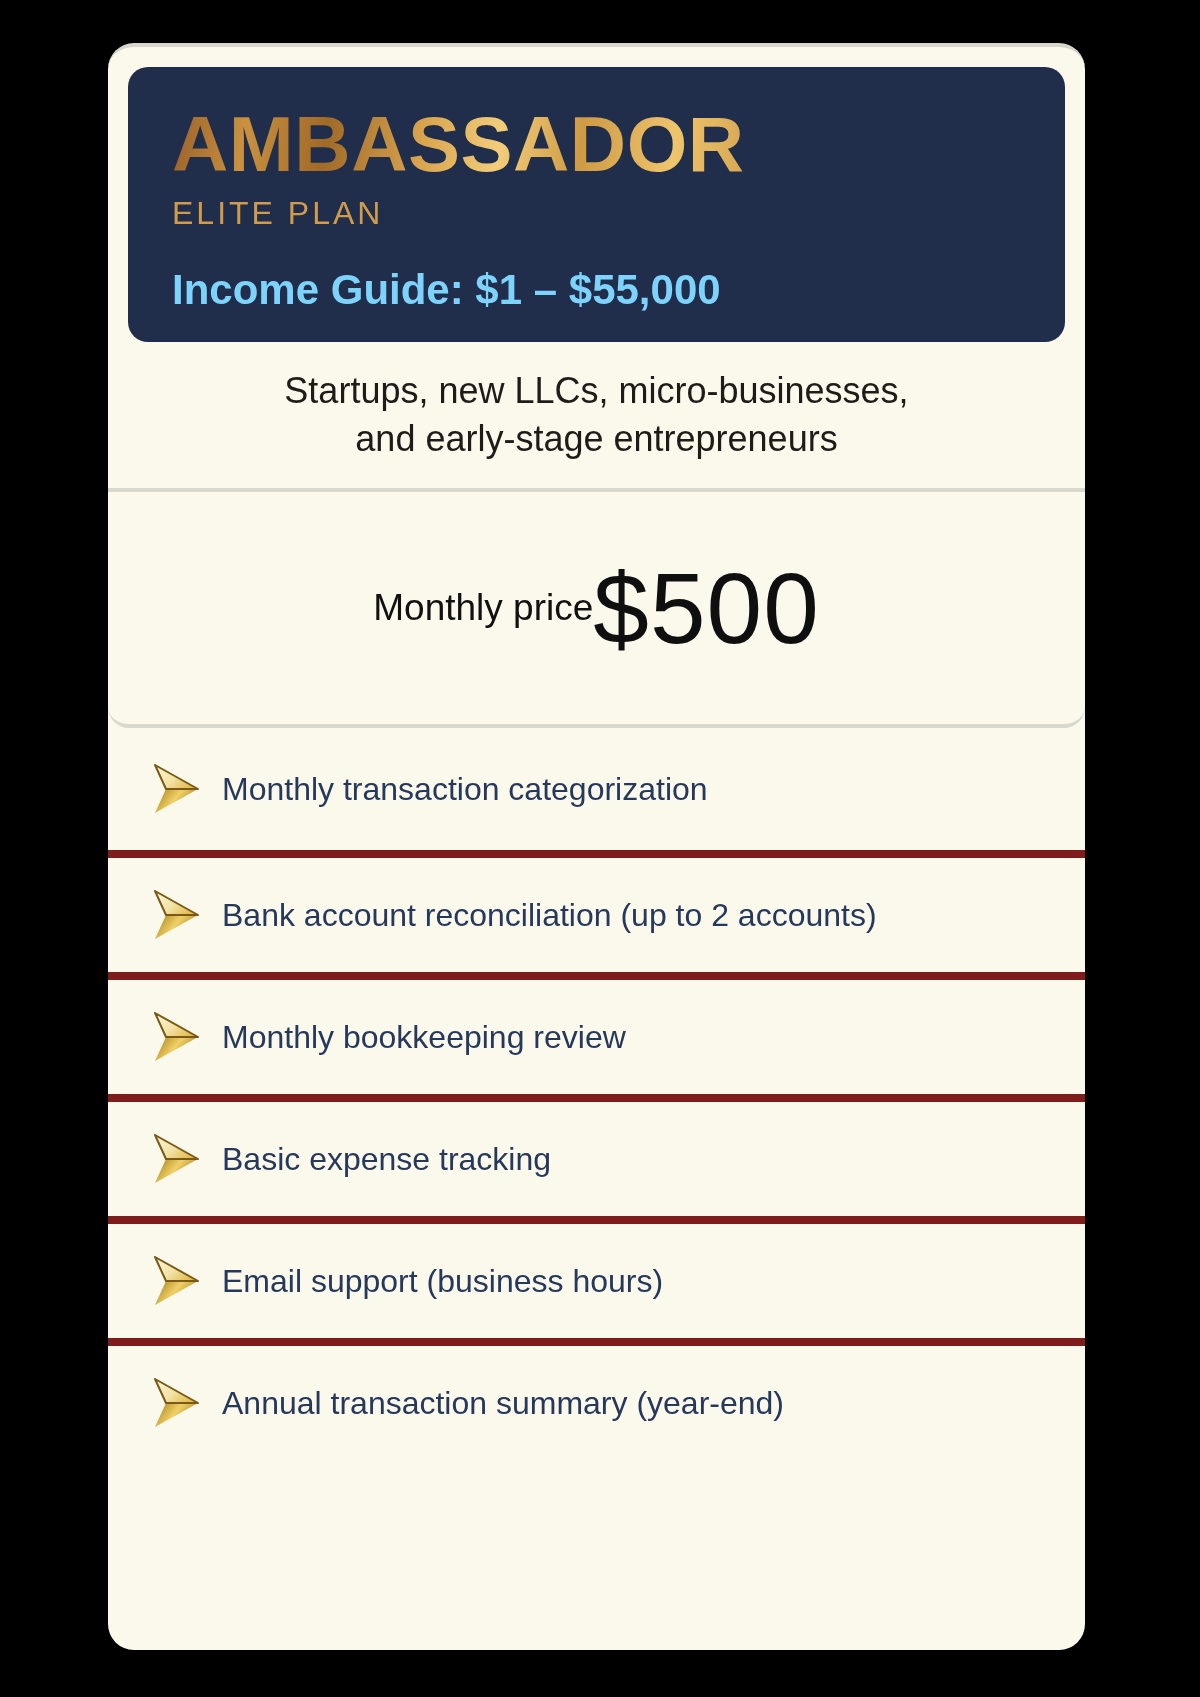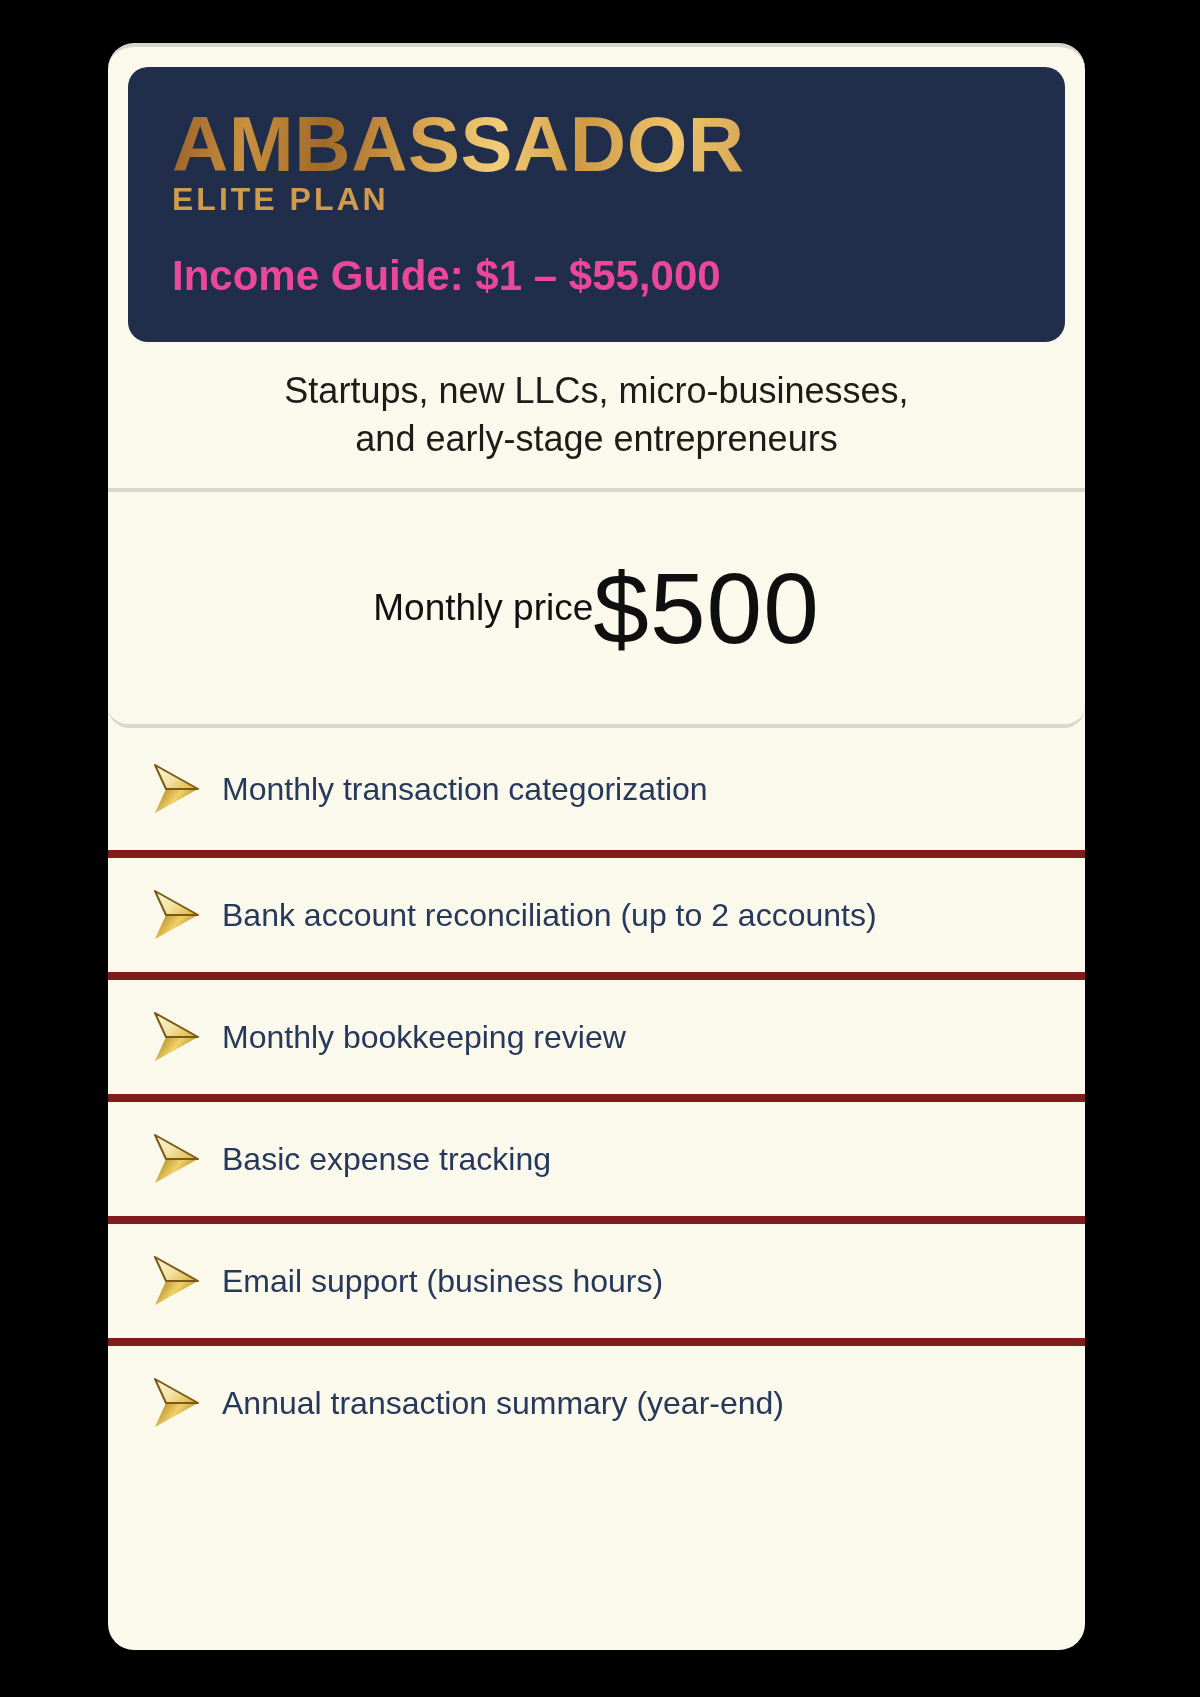--- a/index.html
+++ b/index.html
@@ -34,32 +34,32 @@
     background: linear-gradient(97deg,
       #99602a 0%, #c9913f 13%, #a06a28 27%, #d9a54f 44%,
       #f2cd7a 57%, #cf9a44 71%, #eec46c 87%, #d6a753 100%);
     -webkit-background-clip: text;
     background-clip: text;
     color: transparent;
     -webkit-text-fill-color: transparent;
     width: fit-content;
   }
   .plan-tier {
-    margin-top: 0;
+    margin-top: 14px;
     font-size: 32px;
-    font-weight: bold;
+    font-weight: normal;
     letter-spacing: 3px;
     color: #cf9b4d;
     line-height: 1;
   }
   .income-guide {
     margin-top: 38px;
     font-size: 42px;
     font-weight: bold;
-    color: #ec4899;
+    color: #7dd3fc;
     line-height: 1.1;
   }
   
   .audience {
     height: 150px;
     display: flex;
     flex-direction: column;
     justify-content: center;
     align-items: center;
     text-align: right;

